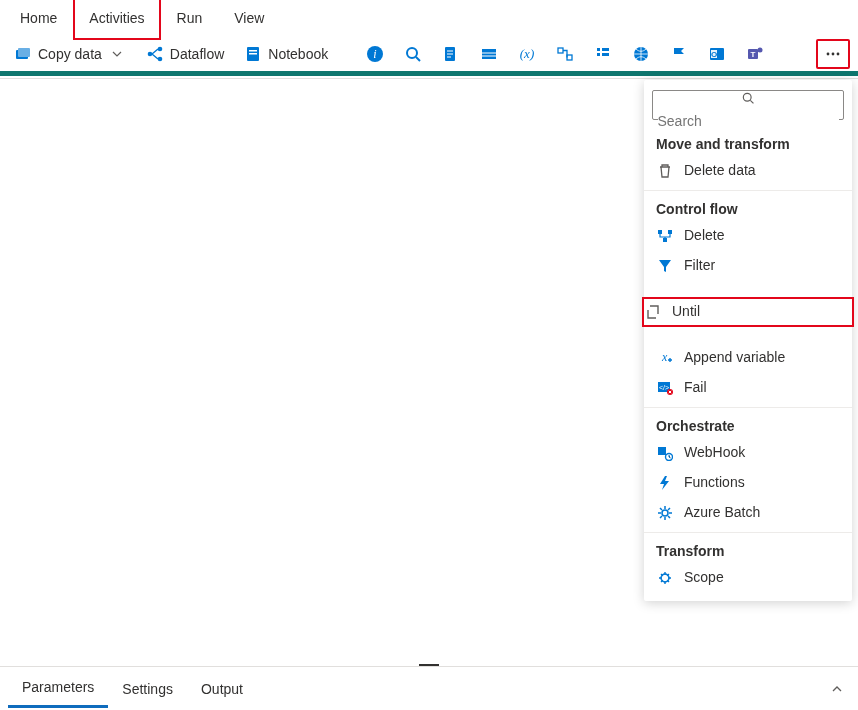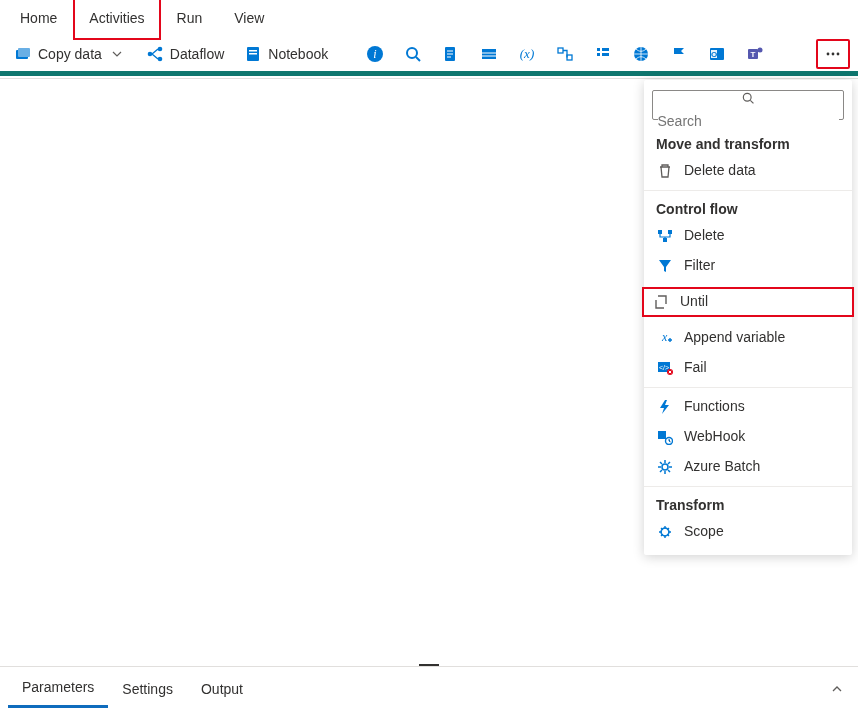--- a/index.html
+++ b/index.html
@@ -117,22 +117,22 @@
   .pitem .picon {
     width: 18px;
     height: 18px;
     display: flex;
     align-items: center;
     justify-content: center;
     flex: 0 0 18px;
   }
   .pitem.highlight-box {
     border: 2px solid #E3061B;
-    padding: 4px 8px;
-    margin: 6px -2px;
+    padding: 4px 0;
+    margin: 16px -2px;
   }
   .sep {
     height: 1px;
     background: #edebe9;
     margin: 4px 0;
   }
   
   .bottom-bar {
     position: absolute;
     left: 0; right: 0; bottom: 0;
@@ -390,37 +390,38 @@
           <rect x="1" y="2" width="12" height="10" fill="#0078D4"></rect>
           <text x="7" y="10" fill="#fff" font-size="7" text-anchor="middle">&lt;/&gt;</text>
           <circle cx="13" cy="12" r="3" fill="#E3061B"></circle>
           <path d="M11.8 10.8l2.4 2.4M14.2 10.8l-2.4 2.4" stroke="#fff" stroke-width="1"></path>
         </svg>
     </span>
     <span>Fail</span>
   </div>
   <div class="sep"></div>
 
-  <div class="pitem">
-    <span class="picon">
-      <svg width="16" height="16" viewBox="0 0 16 16">
-          <path d="M8 1 L3 9h4l-2 6 7-9h-4l2-5z" fill="#0078D4"></path>
-        </svg>
-    </span>
-    <span>Functions</span>
-  </div>
+  <div class="section-title">Orchestrate</div>
   <div class="pitem">
     <span class="picon">
       <svg width="16" height="16" viewBox="0 0 16 16">
           <rect x="1" y="2" width="8" height="8" fill="#0078D4"></rect>
           <circle cx="12" cy="12" r="3.5" fill="none" stroke="#0078D4" stroke-width="1.4"></circle>
           <path d="M12 10v2l1.5 1" stroke="#0078D4" stroke-width="1"></path>
         </svg>
     </span>
     <span>WebHook</span>
+  </div>
+  <div class="pitem">
+    <span class="picon">
+      <svg width="16" height="16" viewBox="0 0 16 16">
+          <path d="M8 1 L3 9h4l-2 6 7-9h-4l2-5z" fill="#0078D4"></path>
+        </svg>
+    </span>
+    <span>Functions</span>
   </div>
   <div class="pitem">
     <span class="picon">
       <svg width="16" height="16" viewBox="0 0 16 16">
           <circle cx="8" cy="8" r="3" fill="none" stroke="#0078D4" stroke-width="1.5"></circle>
           <path d="M8 1v3M8 12v3M1 8h3M12 8h3M3 3l2 2M11 11l2 2M13 3l-2 2M5 11l-2 2" stroke="#0078D4" stroke-width="1.5"></path>
         </svg>
     </span>
     <span>Azure Batch</span>
   </div>

